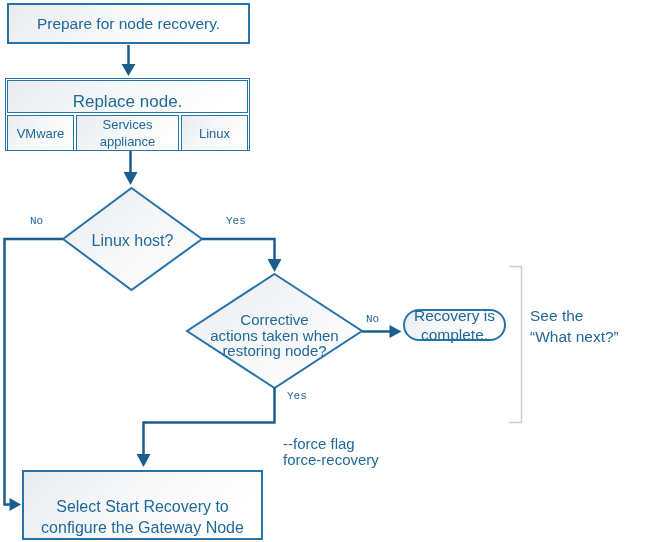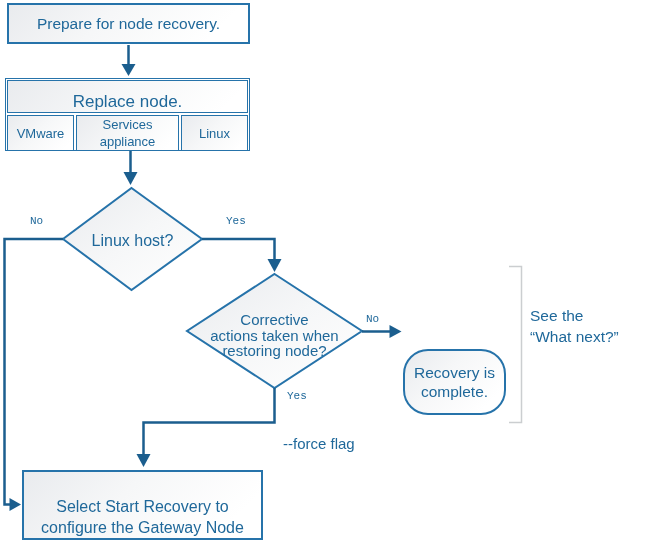--- a/index.html
+++ b/index.html
@@ -124,37 +124,38 @@
   </div>
 
   <div class="dlabel big-text" style="left:63px;top:230px;width:139px;">Linux host?</div>
 
   <div class="dlabel" style="left:187px;top:312px;width:175px;font-size:15px;line-height:15.5px;">
     <div>Corrective</div>
     <div>actions taken when</div>
     <div>restoring node?</div>
   </div>
 
-  <div class="abs node rounded" style="left:403px;top:309px;width:103px;height:66px;flex-direction:column;margin-top:40px;">
+  <div class="abs node rounded" style="left:403px;top:309px;width:103px;height:32px;flex-direction:column;">
     <div class="node-text">Recovery is</div>
     <div class="node-text">complete.</div>
   </div>
 
   <div class="abs node" style="left:22px;top:470px;width:241px;height:70px;flex-direction:column;justify-content:flex-end;">
     <div class="big-text">Select Start Recovery to</div>
     <div class="big-text">configure the Gateway Node</div>
   </div>
 
   <div class="elabel" style="left:30px;top:215px;">No</div>
   <div class="elabel" style="left:226px;top:215px;">Yes</div>
   <div class="elabel" style="left:366px;top:313px;">No</div>
   <div class="elabel" style="left:287px;top:390px;">Yes</div>
 
   <div class="force" style="left:283px;top:412px;margin-top:24px;">
     <div>--force flag</div>
+    <div>force-recovery</div>
   </div>
 
   <div class="note" style="left:530px;top:305px;">
     <div>See the</div>
     <div>“What next?”</div>
   </div>
 
 </div>
 
 </body></html>

